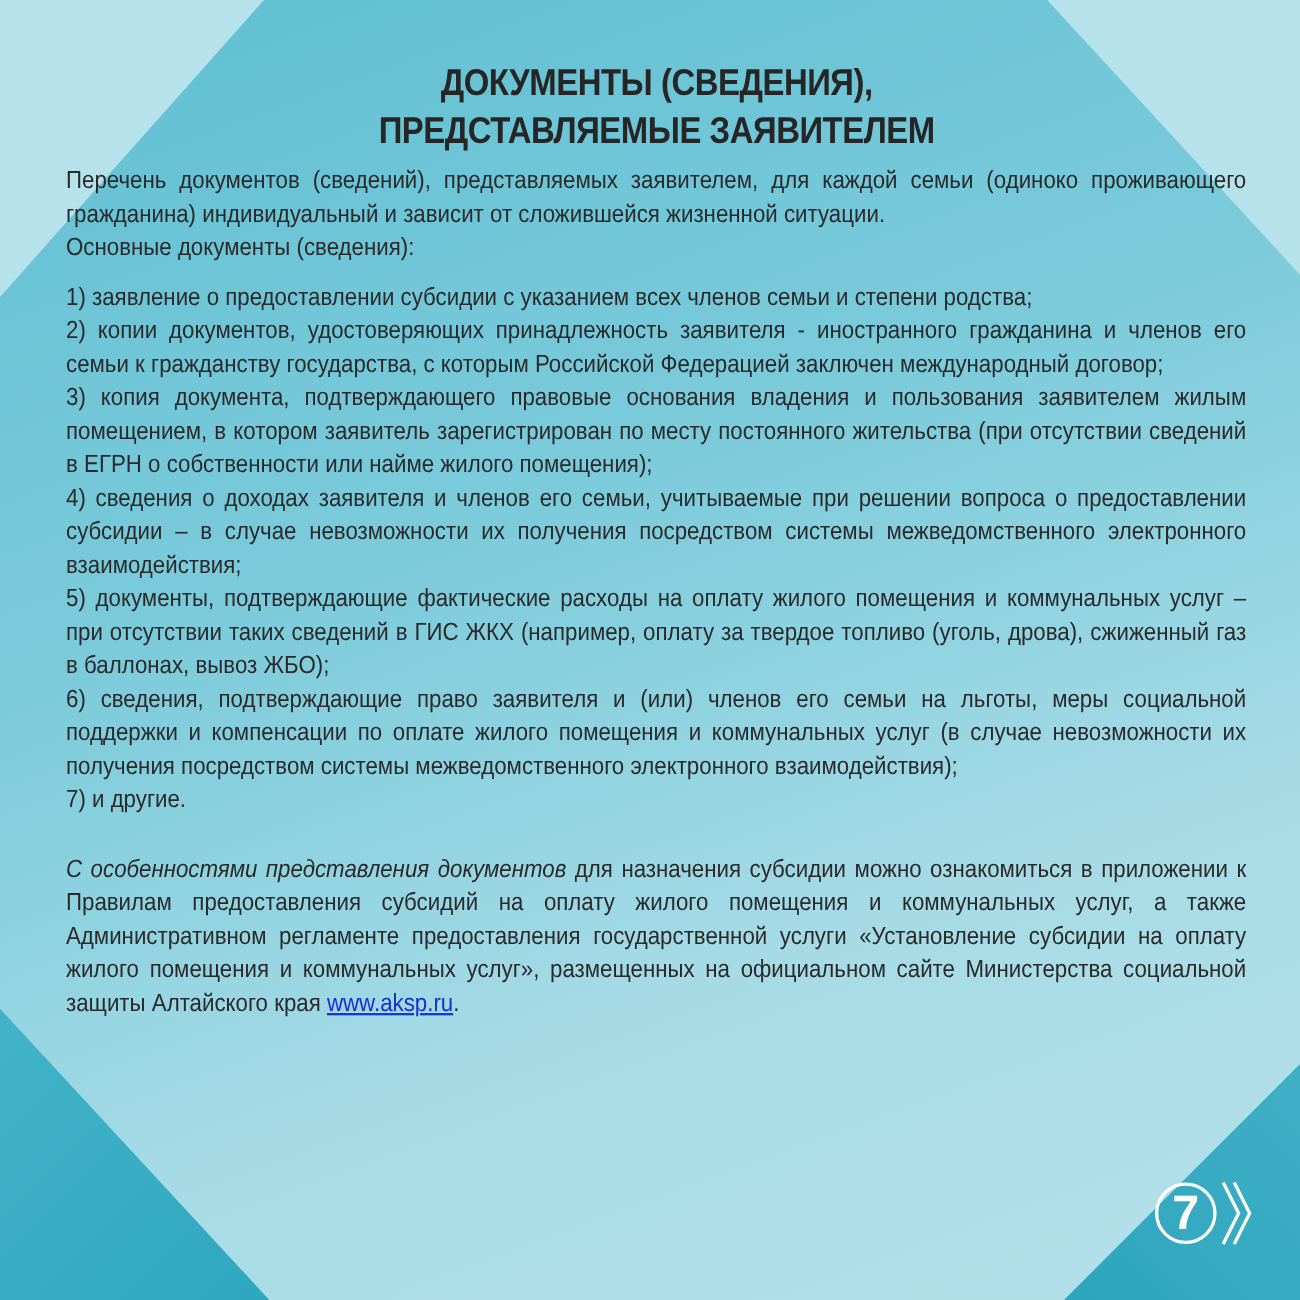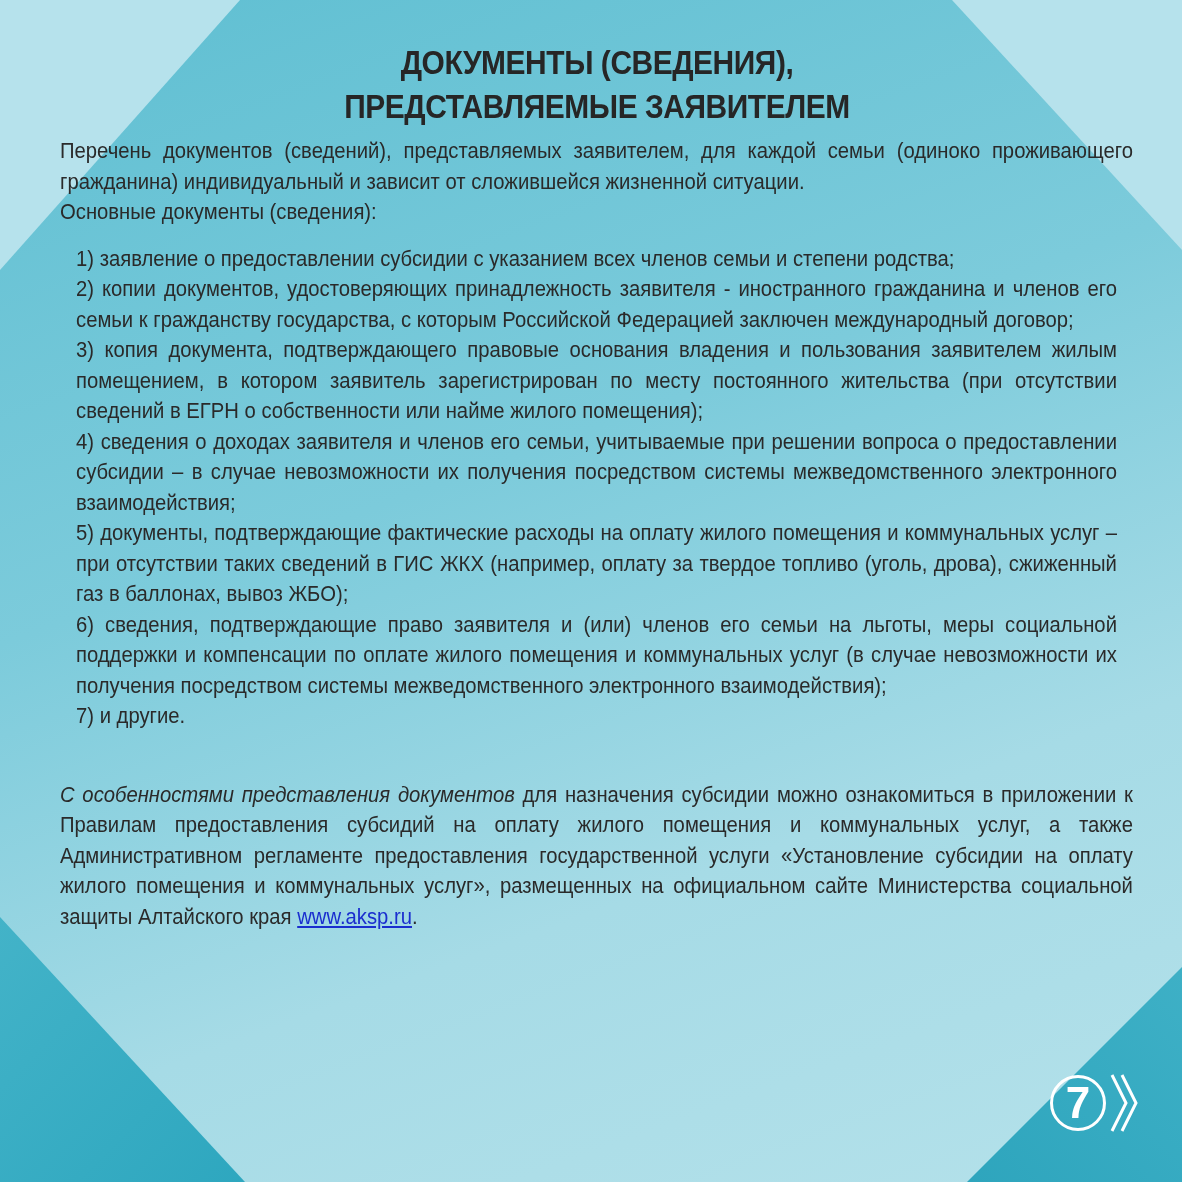--- a/index.html
+++ b/index.html
@@ -23,34 +23,34 @@
   .tri-bl {
     left: 0; bottom: 0; width: 245px; height: 265px;
     background: linear-gradient(135deg, #43b3c8, #2ea7bf);
     clip-path: polygon(0 0, 100% 100%, 0 100%);
   }
   .tri-br {
     right: 0; bottom: 0; width: 215px; height: 215px;
     background: linear-gradient(225deg, #3eb0c6, #2ea5bd);
     clip-path: polygon(100% 0, 100% 100%, 0 100%);
   }
-  .content { position: absolute; left: 60px; top: 40px; width: 1074px; }
+  .content { position: absolute; left: 60px; top: 53px; width: 1074px; }
   .title {
     text-align: center; font-weight: bold; font-size: 34px; line-height: 44px;
     letter-spacing: -0.5px; color: #262626; margin: 0 0 8px 0;
     transform: scaleX(0.88); transform-origin: center;
   }
   .title span { display: block; }
   .para {
     font-size: 22.5px; line-height: 30.5px; margin: 0;
     text-align: justify; text-align-last: left;
     transform: scaleX(0.9); transform-origin: left; width: 111%;
   }
   .intro { margin-bottom: 14px; }
-  .list { margin: 16px; padding: 0; list-style: none; }
+  .list { margin: 0; padding: 0; list-style: none; }
   .list li { font-size: 22.5px; line-height: 30.5px; }
   .gap { height: 32px; }
   .footer-note em { font-style: italic; }
   .link { color: #1a2ecf; text-decoration: underline; }
   .badge {
     position: absolute; right: 22px; bottom: 44px; width: 110px; height: 70px;
     display: flex; align-items: center;
   }
   .circle {
     width: 56px; height: 56px; border: 3px solid #fff; border-radius: 50%;

